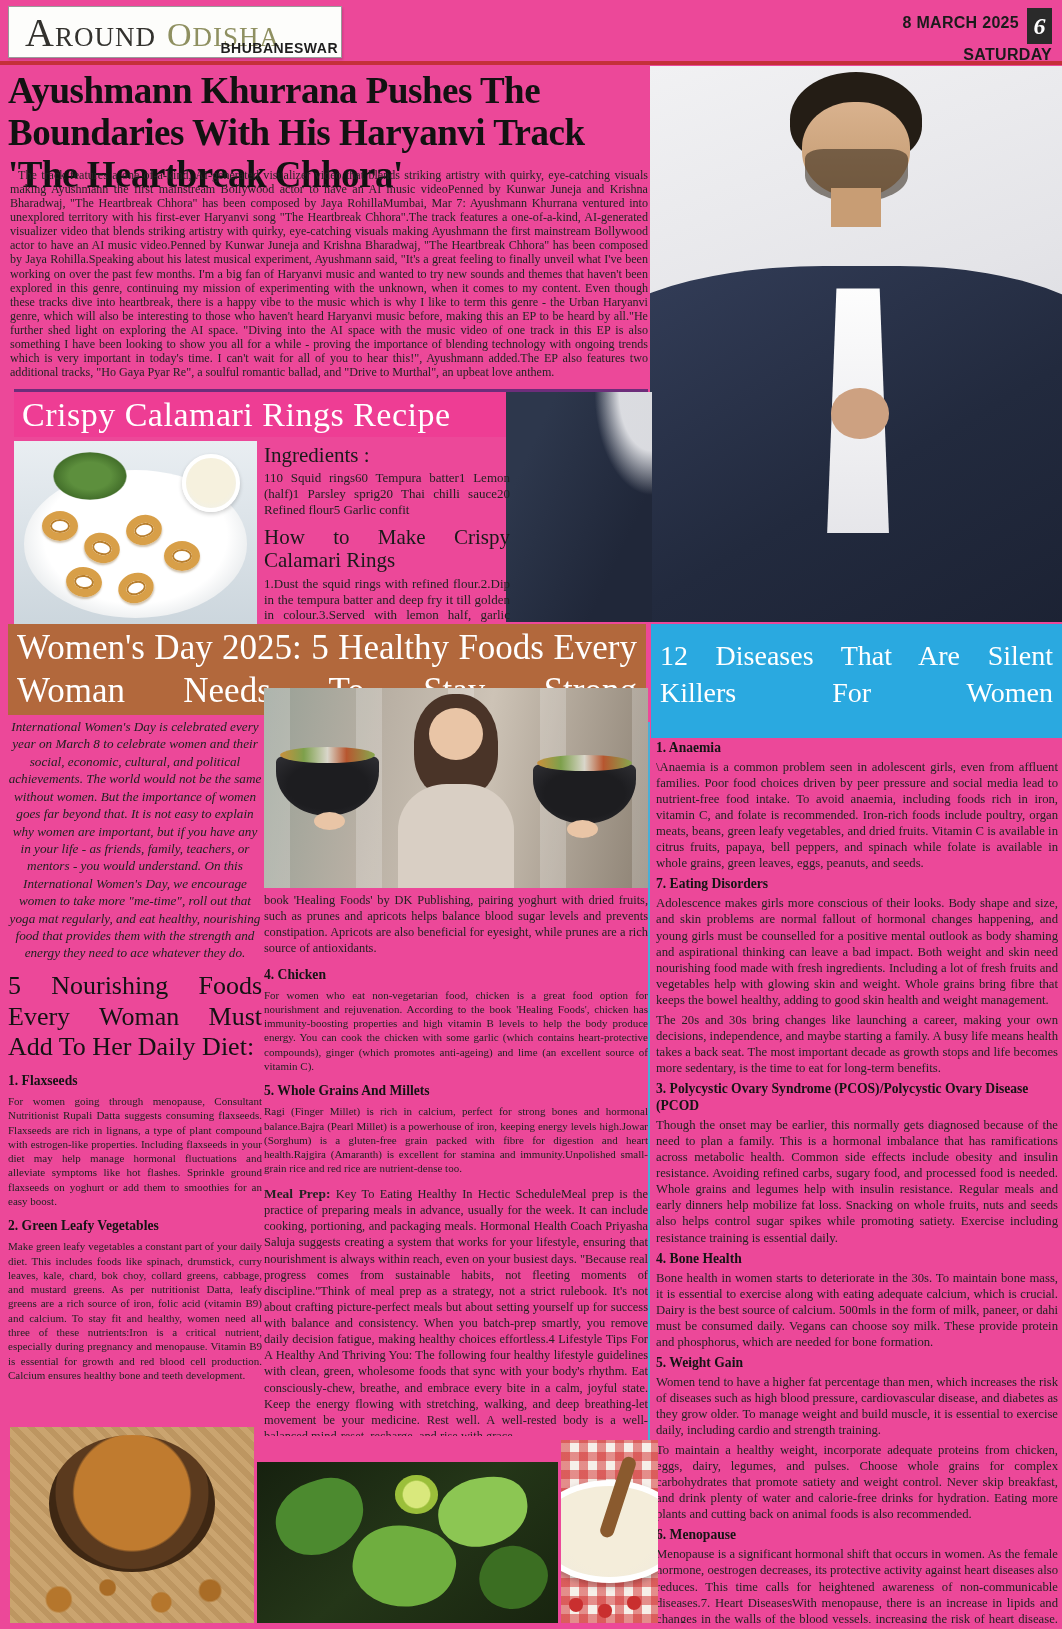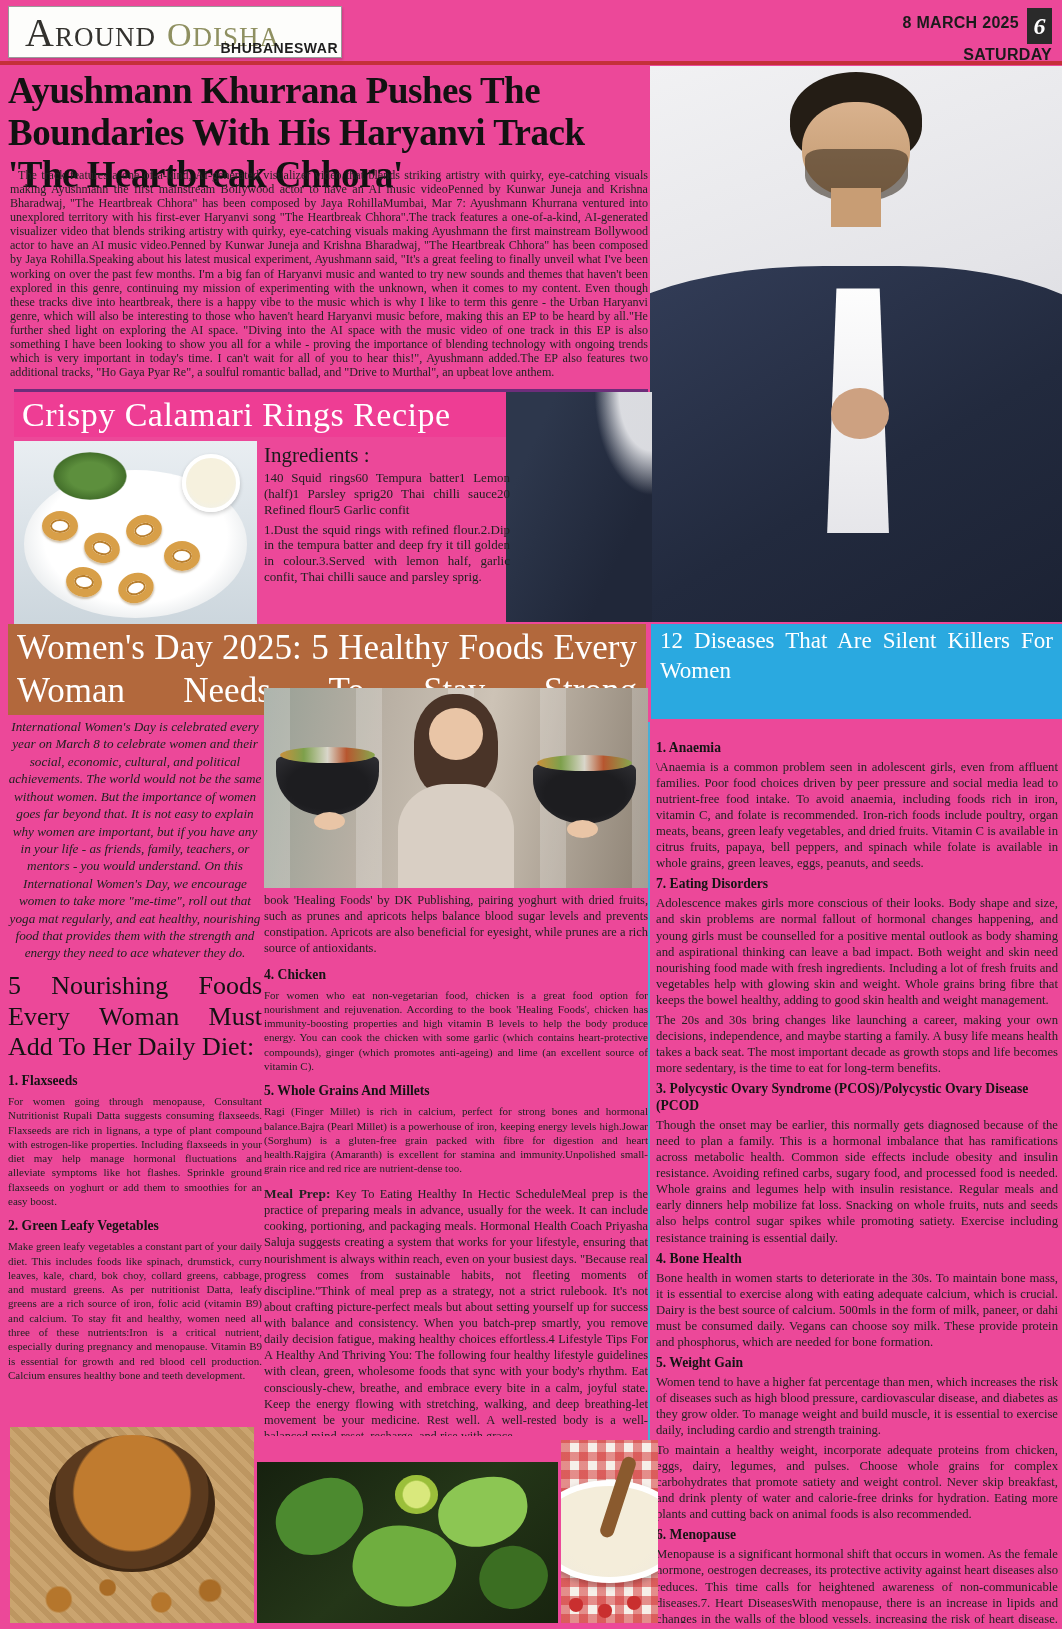--- a/index.html
+++ b/index.html
@@ -73,22 +73,22 @@
   .ing-col { position:absolute; left:264px; top:443px; width:246px; height:182px; overflow:hidden; }
   .ing-head { font-size:21px; color:#1a1a1a; }
   .ing-body { font-size:13px; line-height:1.22; text-align:justify; margin-top:2px; color:#222; }
   .how-head { font-size:21px; line-height:1.1; text-align:justify; text-align-last:left; margin-top:8px; color:#1a1a1a; }
   .steps { font-size:13px; line-height:1.22; text-align:justify; margin-top:4px; color:#222; }
 
   
   .banner-brown { position:absolute; left:8px; top:624px; width:638px; height:91px; background:#b2683c;
                   color:#fff; font-size:35px; line-height:1.22; padding:3px 9px;
                   text-align:justify; text-align-last:justify; }
-  .banner-blue { position:absolute; left:651px; top:624px; width:411px; height:95px; background:#2aa9e0;
-                 color:#fff; font-size:23px; line-height:1.32; padding:2px 9px;
+  .banner-blue { position:absolute; left:651px; top:624px; width:411px; height:114px; background:#2aa9e0;
+                 color:#fff; font-size:28px; line-height:1.32; padding:14px 9px;
                  text-align:justify; text-align-last:justify; }
   .v-divider { position:absolute; left:648px; top:722px; width:2px; height:886px; background:#49aed6; }
 
   
   .col-left { position:absolute; left:8px; top:718px; width:254px; height:706px; overflow:hidden; }
   .intro { font-style:italic; font-size:13.2px; line-height:1.32; text-align:center; color:#222; }
   .subhead { font-size:26px; line-height:1.18; text-align:justify; text-align-last:left;
              margin:9px 0 4px 0; color:#131313; }
   .sec-head { font-size:13.6px; font-weight:bold; margin:10px 0 5px 0; color:#141414; }
   .sec-body { font-size:11px; line-height:1.3; text-align:justify; color:#232323; }
@@ -194,21 +194,22 @@
     <span class="ring" style="left:28px; top:70px;"></span>
     <span class="ring" style="left:70px; top:92px; transform:rotate(15deg);"></span>
     <span class="ring" style="left:112px; top:74px; transform:rotate(-12deg);"></span>
     <span class="ring" style="left:150px; top:100px;"></span>
     <span class="ring" style="left:52px; top:126px; transform:rotate(8deg);"></span>
     <span class="ring" style="left:104px; top:132px; transform:rotate(-18deg);"></span>
     <div class="cal-dip"></div>
   </div>
   <div class="ing-col">
     <div class="ing-head">Ingredients :</div>
-    <div class="ing-body">140 Squid rings60 Tempura batter1 Lemon (half)1 Parsley sprig20 Thai chilli sauce20 Refined flour5 Garlic confit</div>
+    <div class="ing-body">110 Squid rings60 Tempura batter1 Lemon (half)1 Parsley sprig20 Thai chilli sauce20 Refined flour5 Garlic confit</div>
+    <div class="how-head">How to Make Crispy Calamari Rings</div>
     <div class="steps">1.Dust the squid rings with refined flour.2.Dip in the tempura batter and deep fry it till golden in colour.3.Served with lemon half, garlic confit, Thai chilli sauce and parsley sprig.</div>
   </div>
 
   <div class="banner-brown">Women's Day 2025: 5 Healthy Foods Every Woman Needs To Stay Strong</div>
   <div class="banner-blue">12 Diseases That Are Silent Killers For Women</div>
   <div class="v-divider"></div>
 
   <div class="col-left">
     <div class="intro">International Women's Day is celebrated every year on March 8 to celebrate women and their social, economic, cultural, and political achievements. The world would not be the same without women. But the importance of women goes far beyond that. It is not easy to explain why women are important, but if you have any in your life - as friends, family, teachers, or mentors - you would understand. On this International Women's Day, we encourage women to take more "me-time", roll out that yoga mat regularly, and eat healthy, nourishing food that provides them with the strength and energy they need to ace whatever they do.</div>
     <div class="subhead">5 Nourishing Foods Every Woman Must Add To Her Daily Diet:</div>

